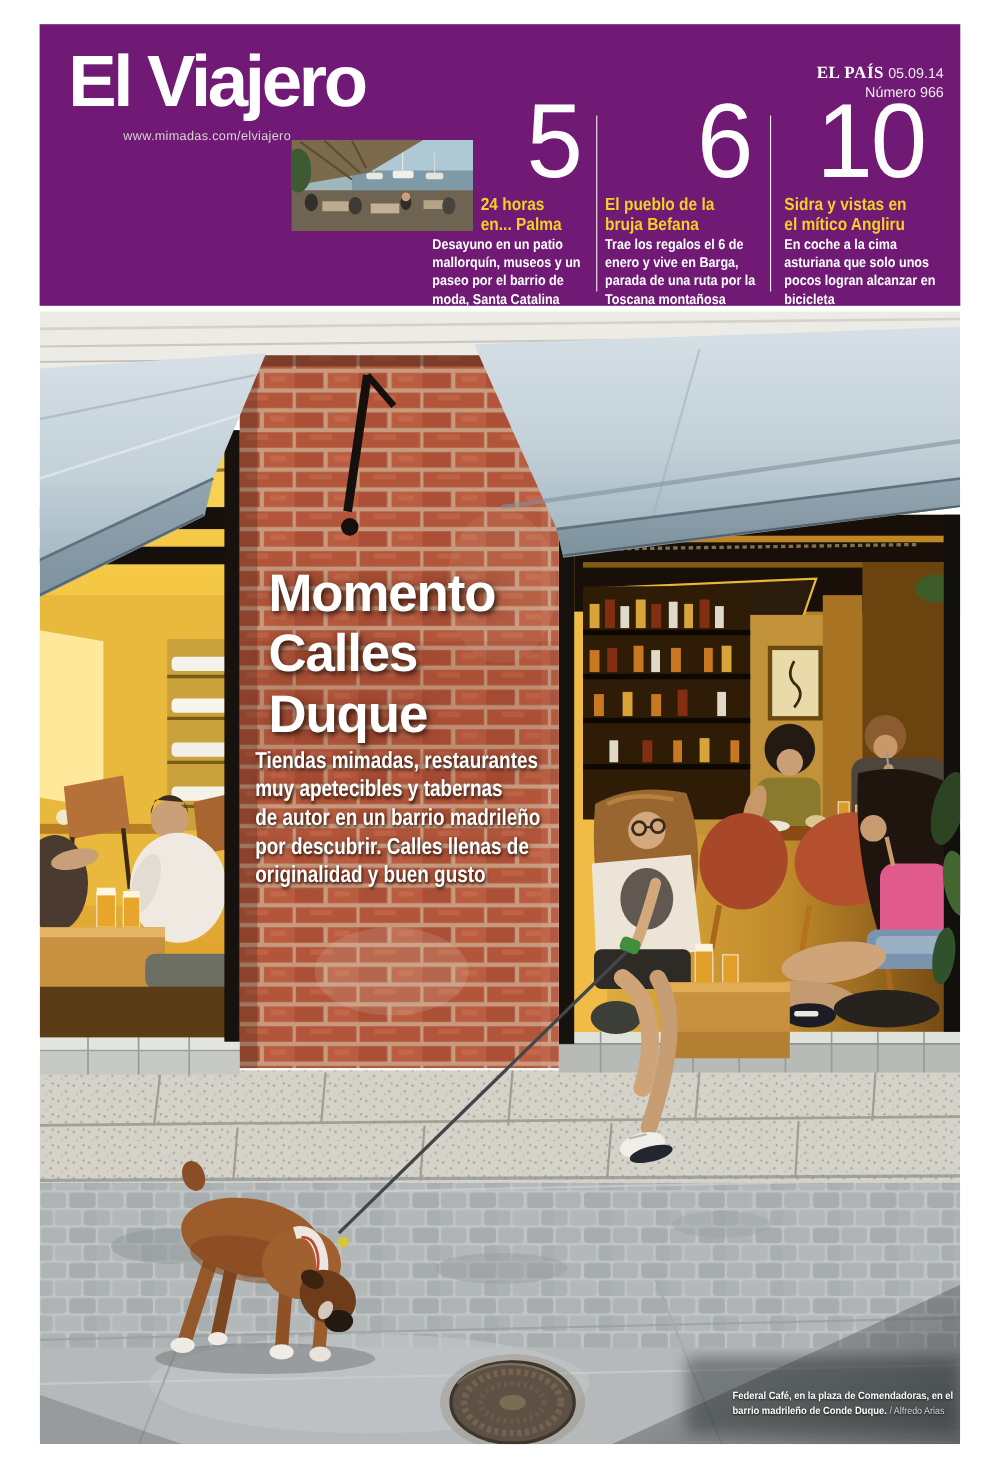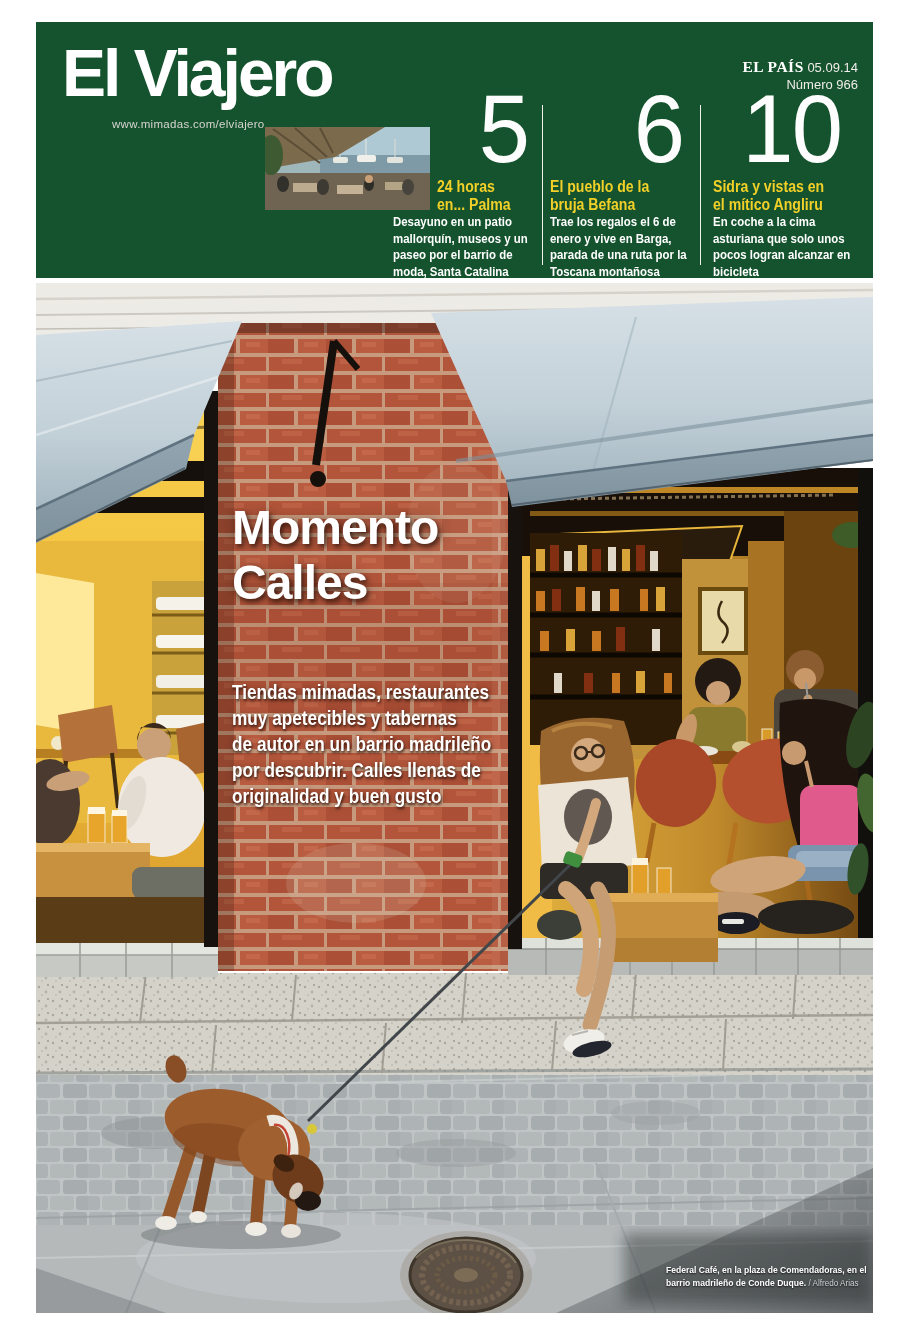--- a/index.html
+++ b/index.html
@@ -1,19 +1,19 @@
 <!DOCTYPE html>
 <html><head>
 <meta charset="utf-8">
 <style>
   html,body{margin:0;padding:0;background:#ffffff;}
   .page{position:relative;width:900px;height:1333px;background:#ffffff;overflow:hidden;
         font-family:"Liberation Sans", sans-serif;}
   
-  .band{position:absolute;left:36px;top:22px;width:837px;height:256px;background:#14532d;}
+  .band{position:absolute;left:36px;top:22px;width:837px;height:256px;background:#701a75;}
   .masthead{position:absolute;left:26px;top:18px;margin:0;font-size:66px;font-weight:700;
             color:#ffffff;letter-spacing:-3px;line-height:1;}
   .url{position:absolute;left:76px;top:96px;font-size:11.5px;color:#d8d4d1;letter-spacing:.3px;}
   .brandline{position:absolute;right:15px;top:36px;text-align:right;color:#efece9;font-size:13px;line-height:17px;}
   .brandline .elpais{font-family:"Liberation Serif", serif;font-weight:700;font-size:15.5px;color:#ffffff;letter-spacing:.5px;}
   .pagenum{position:absolute;top:59px;color:#fdfdfd;font-size:96px;font-weight:300;line-height:1;
            text-align:right;letter-spacing:-2px;transform:scaleX(.96);transform-origin:100% 0;}
   .n5{left:392px;width:100px;} .n6{left:547px;width:100px;} .n10{left:672px;width:133px;}
   .vline{position:absolute;top:83px;width:1px;height:160px;background:#f2f0ed;}
   .v1{left:506px;} .v2{left:664px;}
@@ -21,21 +21,21 @@
   .tz-head{position:absolute;color:#f2d028;font-size:16px;font-weight:700;line-height:17.5px;
            transform:scaleX(.88);transform-origin:0 0;white-space:nowrap;}
   .tz-body{position:absolute;color:#ffffff;font-size:13px;font-weight:700;line-height:16.5px;
            transform:scaleX(.88);transform-origin:0 0;}
   .h1x{left:401px;top:156px;} .b1x{left:357px;top:192px;width:162px;}
   .h2x{left:514px;top:156px;} .b2x{left:514px;top:192px;width:168px;}
   .h3x{left:677px;top:156px;} .b3x{left:677px;top:192px;width:170px;}
   
   .photo{position:absolute;left:36px;top:283px;width:837px;height:1030px;overflow:hidden;}
   .photo svg{position:absolute;left:0;top:0;}
-  .cover-title{position:absolute;left:196px;top:217px;margin:0;color:#ffffff;font-size:48px;
+  .cover-title{position:absolute;left:196px;top:217px;margin:12px;color:#ffffff;font-size:48px;
                font-weight:700;line-height:55px;letter-spacing:-1px;
                text-shadow:2px 3px 5px rgba(45,20,10,.85), 0 0 16px rgba(0,0,0,.3);}
   .deck{position:absolute;left:196px;top:396px;color:#ffffff;font-size:21px;font-weight:700;
         line-height:26px;transform:scaleX(.82);transform-origin:0 0;white-space:nowrap;
         text-shadow:1px 2px 3px rgba(45,20,10,.9), 0 0 8px rgba(0,0,0,.35);}
   .caption{position:absolute;left:630px;top:980px;width:240px;color:#ffffff;font-size:9.5px;
            font-weight:700;line-height:13px;transform:scaleX(.9);transform-origin:0 0;
            text-shadow:0 1px 2px rgba(0,0,0,.8);}
   .caption .credit{font-weight:400;color:#cfd3d5;font-size:9px;}
 </style>
@@ -467,20 +467,21 @@
         <ellipse cx="162" cy="934" rx="9" ry="6" fill="#efece6"></ellipse>
         <ellipse cx="220" cy="946" rx="11" ry="7" fill="#efece6"></ellipse>
         <ellipse cx="255" cy="948" rx="10" ry="7" fill="#e8e4dc"></ellipse>
         <circle cx="276" cy="846" r="5" fill="#d8c838"></circle>
       </g>
     </svg>
 
     <h2 class="cover-title">
       <span>Momento</span><br>
       <span>Calles</span><br>
+      <span>Duque</span>
     </h2>
     <div class="deck">
       <div>Tiendas mimadas, restaurantes</div>
       <div>muy apetecibles y tabernas</div>
       <div>de autor en un barrio madrileño</div>
       <div>por descubrir. Calles llenas de</div>
       <div>originalidad y buen gusto</div>
     </div>
     <div class="caption">
       <span>Federal Café, en la plaza de Comendadoras, en el barrio madrileño de Conde Duque.</span>

